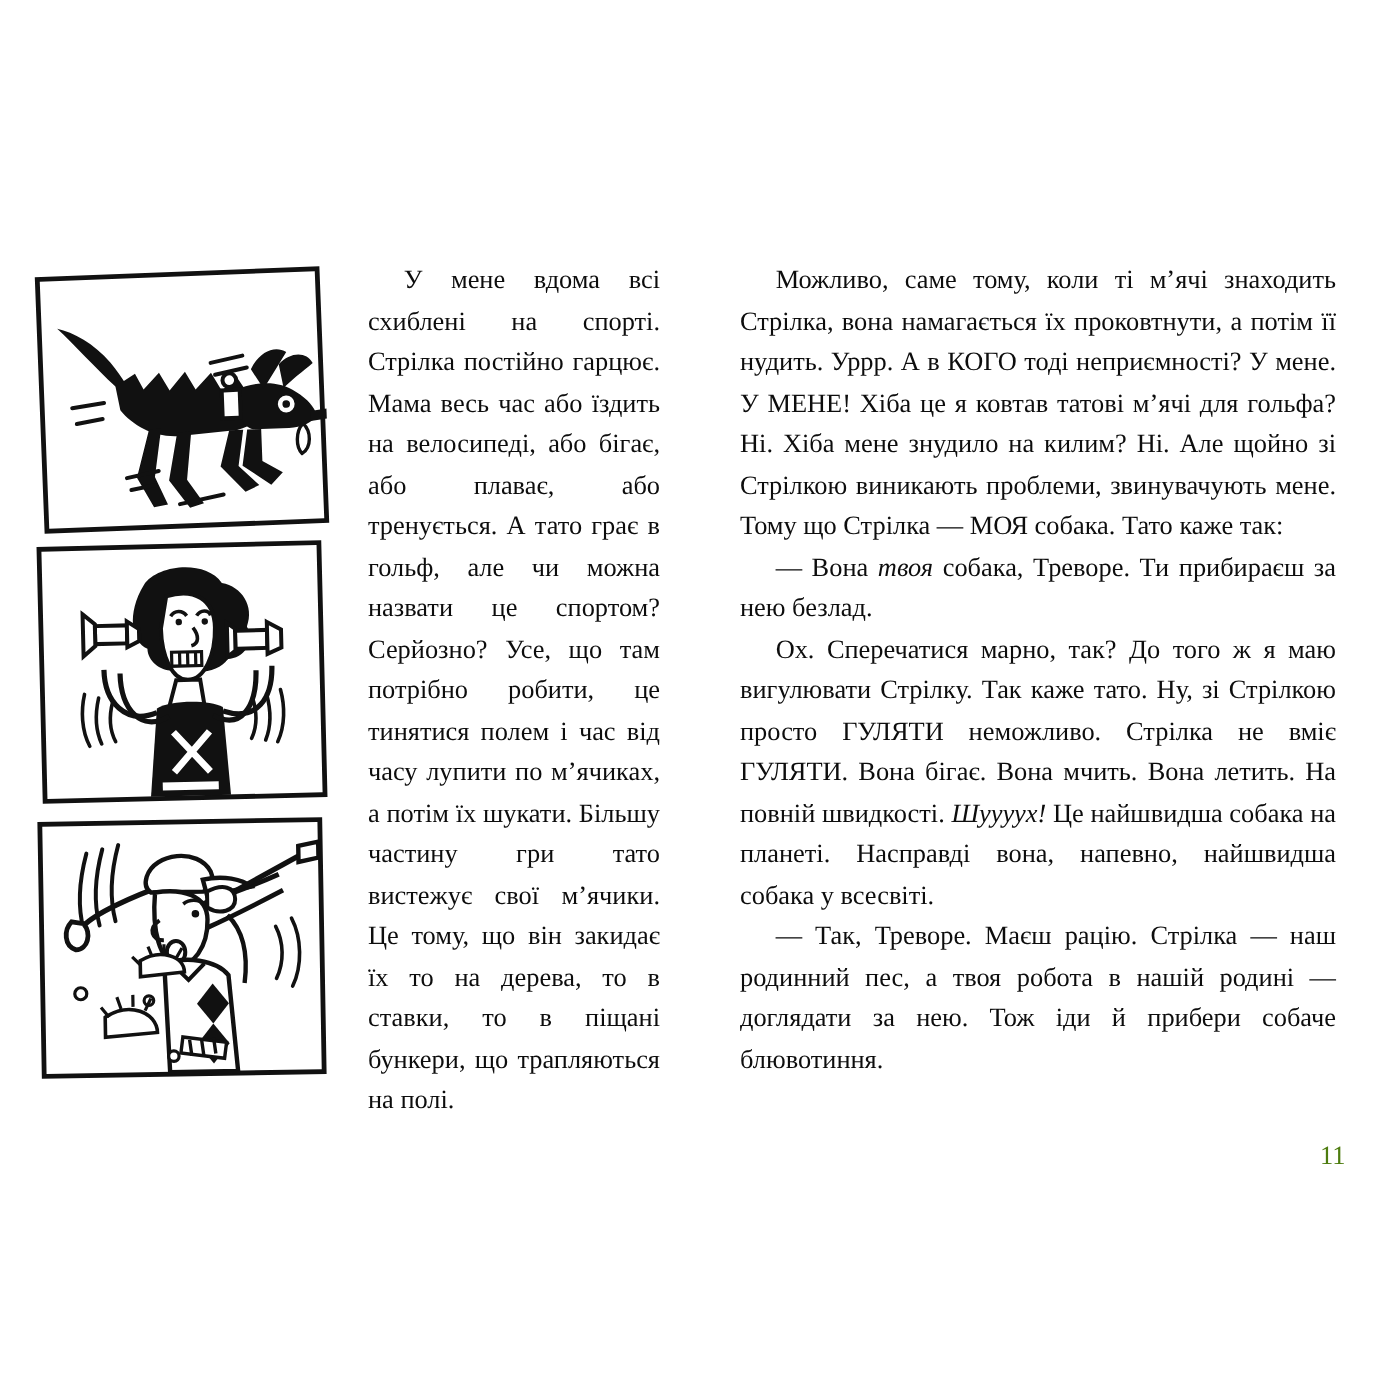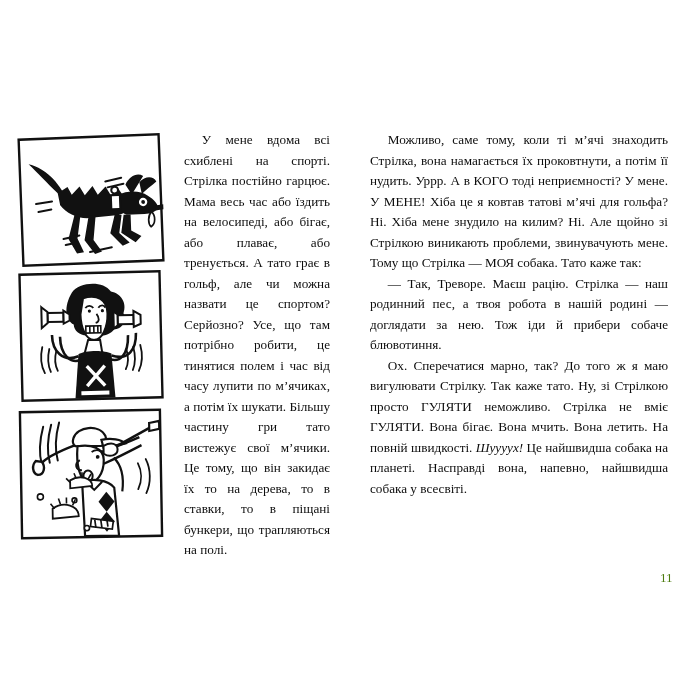--- a/index.html
+++ b/index.html
@@ -246,19 +246,20 @@
       </svg>
     </div>
   </div>
 
   <div class="text-col" id="col-left">
     <p>У мене вдома всі схиблені на спорті. Стрілка постійно гарцює. Мама весь час або їздить на велосипеді, або бігає, або плаває, або тренується. А тато грає в гольф, але чи можна назвати це спортом? Серйозно? Усе, що там потрібно робити, це тинятися полем і час від часу лупити по м’ячиках, а потім їх шукати. Більшу частину гри тато вистежує свої м’ячики. Це тому, що він закидає їх то на дерева, то в ставки, то в піщані бункери, що трапляються на полі.</p>
   </div>
 
   <div class="text-col" id="col-right">
     <p><span>Можливо, саме тому, коли ті м’ячі знаходить Стрілка, вона намагається їх проковтнути, а потім її нудить. Уррр. А в КОГО тоді неприємності? У мене. У МЕНЕ! Хіба це я ковтав татові м’ячі для гольфа? Ні. Хіба мене знудило на килим? Ні. Але щойно зі Стрілкою виникають проблеми, звинувачують мене. Тому що Стрілка — МОЯ собака. Тато каже так:</span></p>
+    <p><span>— Вона </span><em>твоя</em><span> собака, Треворе. Ти прибираєш за нею безлад.</span></p>
+    <p><span>Ох. Сперечатися марно, так? До того ж я маю вигулювати Стрілку. Так каже тато. Ну, зі Стрілкою просто ГУЛЯТИ неможливо. Стрілка не вміє ГУЛЯТИ. Вона бігає. Вона мчить. Вона летить. На повній швидкості. </span><em>Шууууx!</em><span> Це найшвидша собака на планеті. Насправді вона, напевно, найшвидша собака у всесвіті.</span></p>
     <p><span>— Так, Треворе. Маєш рацію. Стрілка — наш родинний пес, а твоя робота в нашій родині — доглядати за нею. Тож іди й прибери собаче блювотиння.</span></p>
-    <p><span>Ох. Сперечатися марно, так? До того ж я маю вигулювати Стрілку. Так каже тато. Ну, зі Стрілкою просто ГУЛЯТИ неможливо. Стрілка не вміє ГУЛЯТИ. Вона бігає. Вона мчить. Вона летить. На повній швидкості. </span><em>Шууууx!</em><span> Це найшвидша собака на планеті. Насправді вона, напевно, найшвидша собака у всесвіті.</span></p>
   </div>
 
   <div class="page-number">11</div>
 
 </div>
 
 </body></html>

